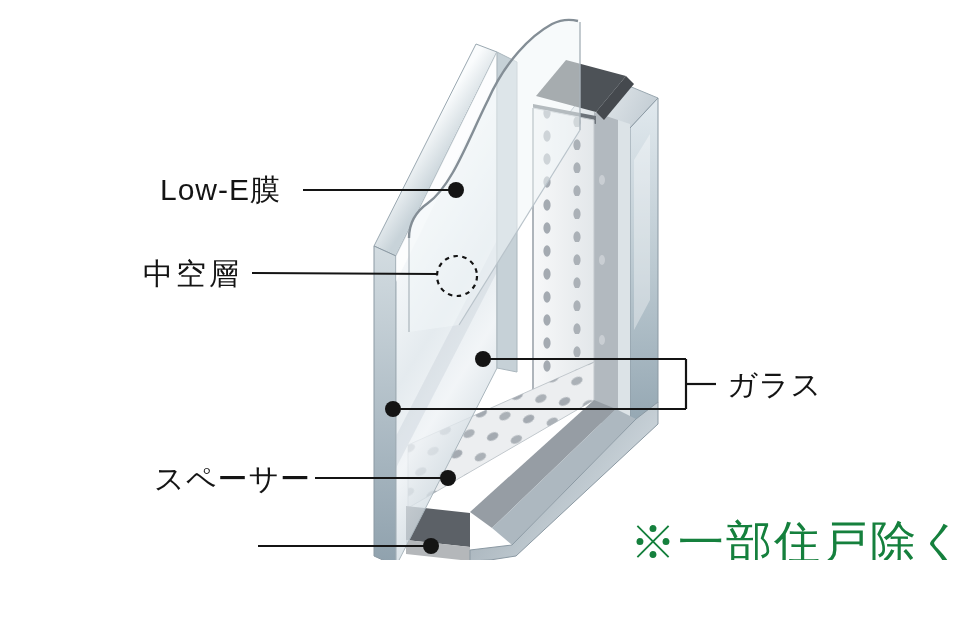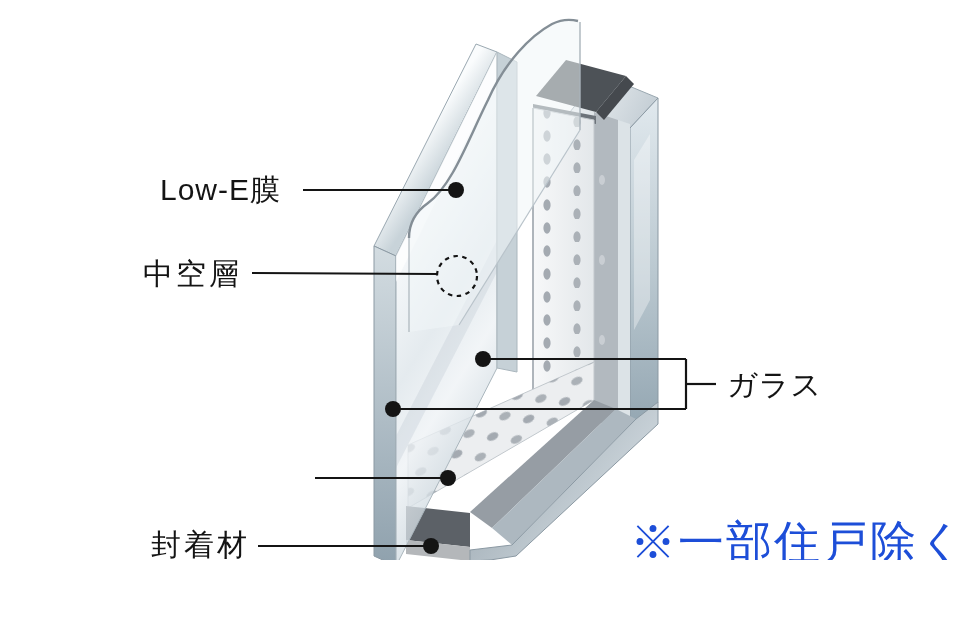--- a/index.html
+++ b/index.html
@@ -16,21 +16,21 @@
     font-size:30px;
     line-height:1.1;
     color:#141414;
     letter-spacing:1px;
     white-space:nowrap;
   }
   .note{
     position:absolute;
     font-family:"Liberation Serif","DejaVu Serif",serif;
     font-size:46px;
-    color:#1d4ed8;
+    color:#15803d;
     letter-spacing:2px;
     white-space:nowrap;
   }
 </style>
 </head>
 <body>
 
 <div id="stage">
 
   <svg width="980" height="632" viewBox="0 0 980 632">
@@ -174,17 +174,17 @@
       </g>
     </g>
   </svg>
 
   <div class="lbl" style="left:160px;top:173px">Low-E膜</div>
 
   <div class="lbl" style="left:727px;top:368px">ガラス</div>
 
   <div class="lbl" style="left:143px;top:257px;letter-spacing:3px">中空層</div>
 
+  <div class="lbl" style="left:154px;top:462px">スペーサー</div>
 
-  <div class="lbl" style="left:151px;top:528px;letter-spacing:3px">封着材</div>
 
   <div class="note" style="left:630px;top:512px">※一部住戸除く</div>
 </div>
 
 </body></html>

